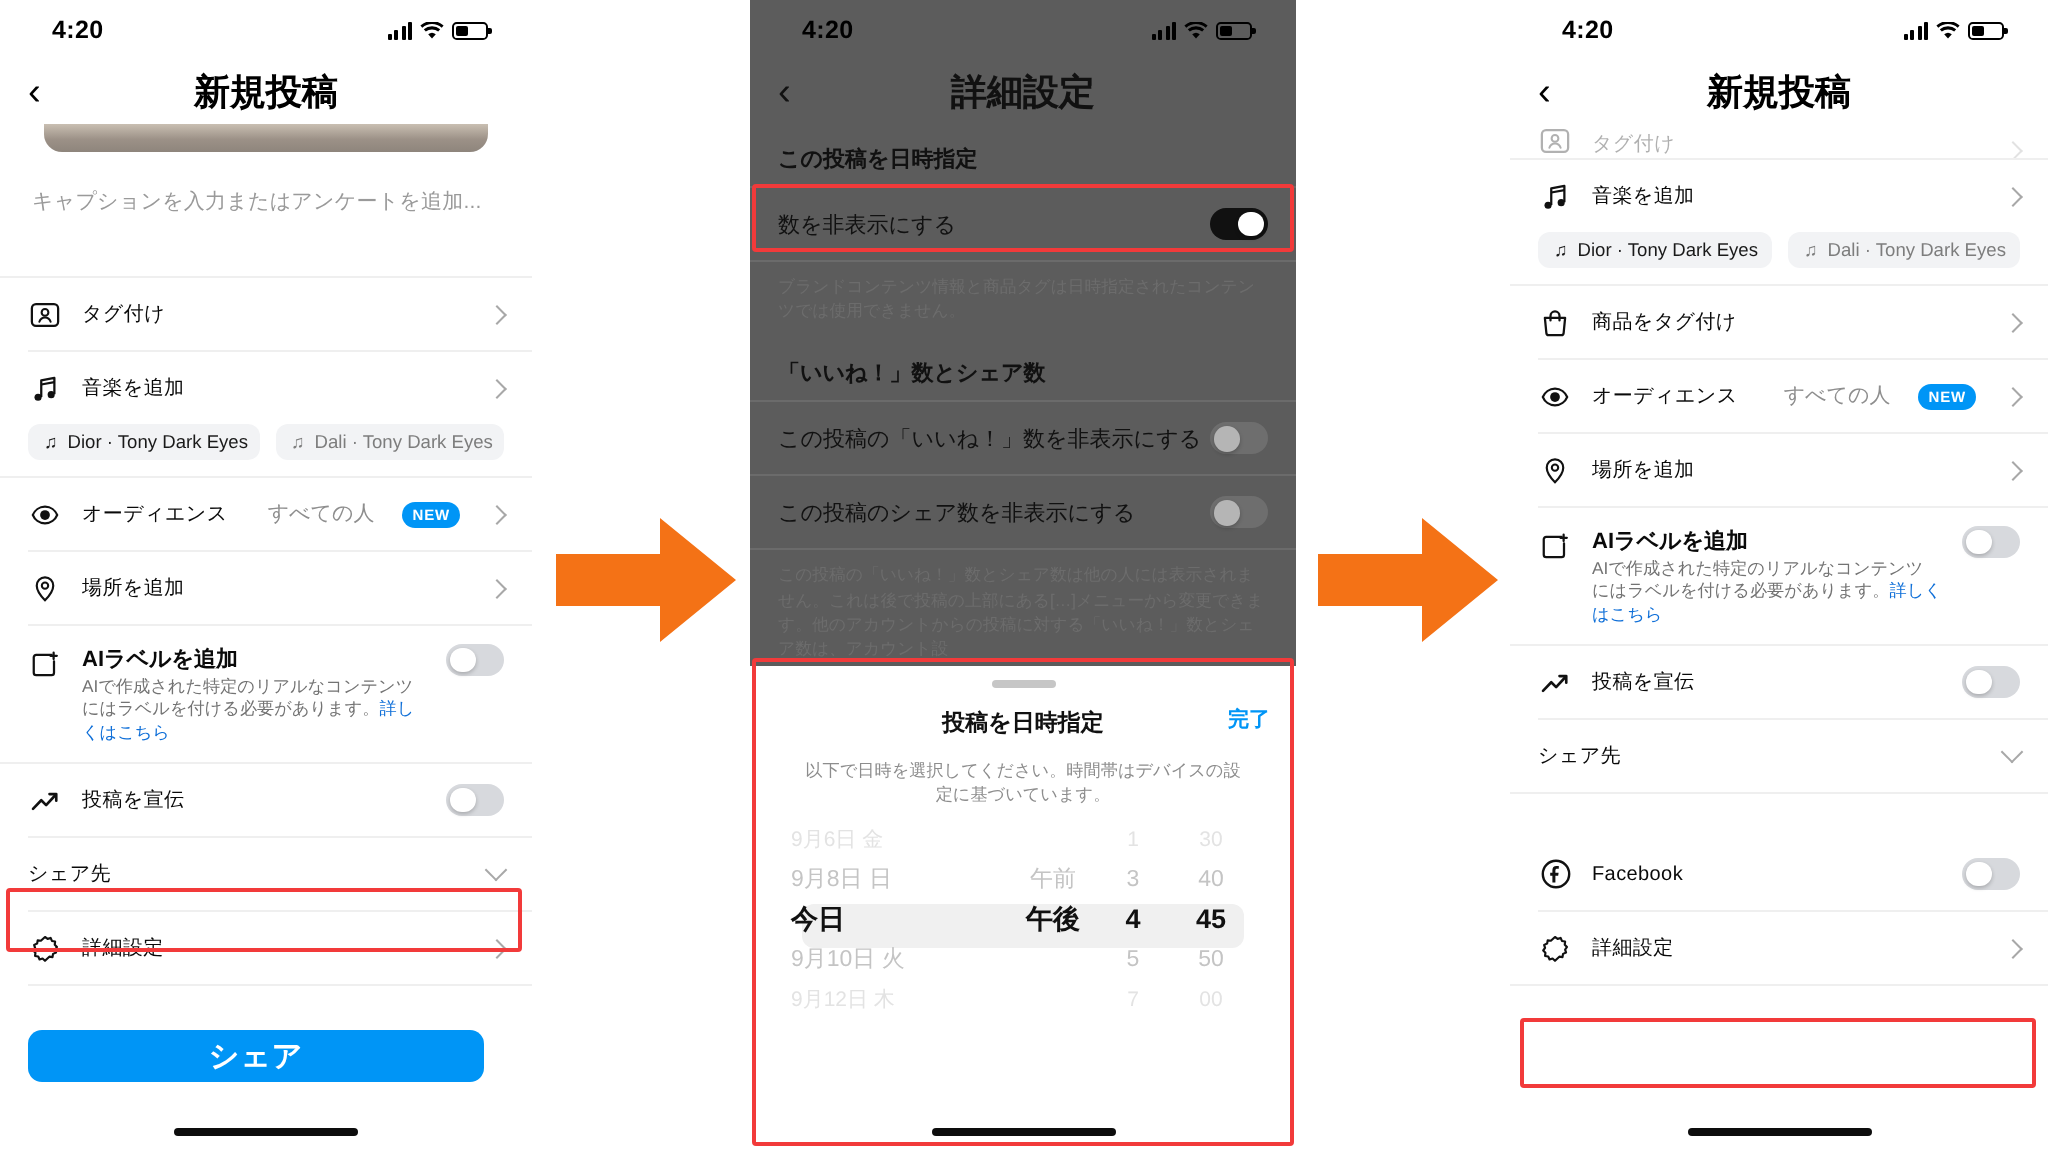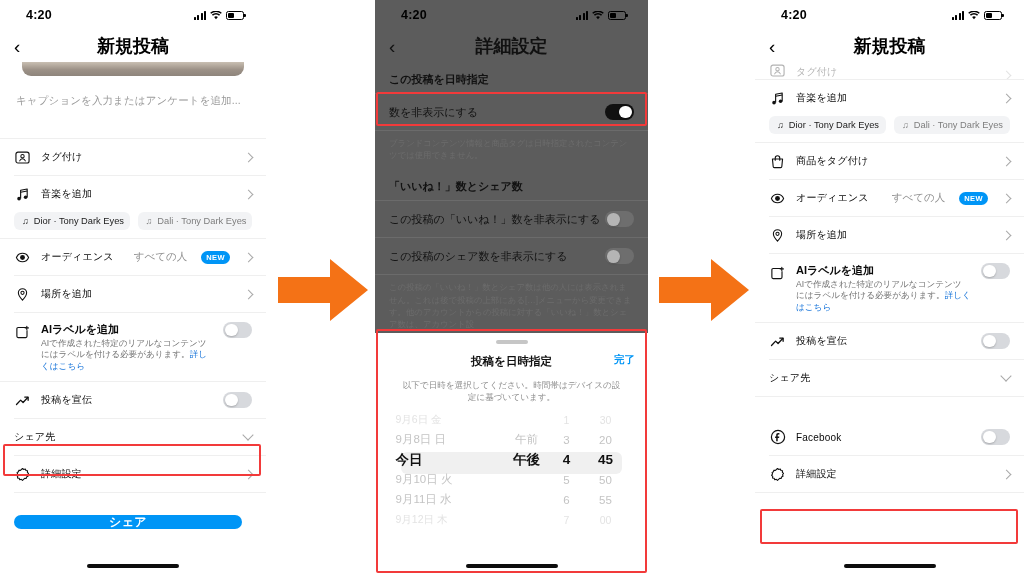--- a/index.html
+++ b/index.html
@@ -115,22 +115,22 @@
     position: relative; flex: 0 0 29px;
   }
   .toggle b { position:absolute; top:1.6px; left:1.8px; width:12.8px; height:12.8px;
     background:#fff; border-radius:50%; box-shadow:0 1px 2px rgba(0,0,0,.22); }
   .toggle.on { background:#111; }
   .toggle.on b { left: auto; right: 1.8px; }
   .toggle.dim { background:#6e6e6e; }
   .toggle.dim b { background:#b5b5b5; }
 
   .cta {
-    margin: 22px 24px 0 14px; height: 14px; border-radius: 7px;
-    background:#0095f6; color:#fff; font-size: 12px; font-weight: bold;
+    margin: 22px 24px 0 14px; height: 26px; border-radius: 7px;
+    background:#0095f6; color:#fff; font-size: 15px; font-weight: bold;
     display:flex; align-items:center; justify-content:center; letter-spacing:.4px;
   }
   .homebar {
     position:absolute; bottom: 8px; left: 50%; transform: translateX(-50%);
     width: 92px; height: 4px; background:#0d0d0d; border-radius: 3px;
   }
 
   
   .dim-area {
     position:absolute; top:0; left:0; right:0; height: 333px;
@@ -440,40 +440,34 @@
         <div class="pk-row faint">
           <span class="c-date">9月6日 金</span>
           <span class="c-ampm"></span>
           <span class="c-h">1</span>
           <span class="c-m">30</span>
         </div>
         <div class="pk-row">
           <span class="c-date">9月8日 日</span>
           <span class="c-ampm">午前</span>
           <span class="c-h">3</span>
-          <span class="c-m">20</span>
+          <span class="c-m">40</span>
         </div>
         <div class="pk-row sel">
           <span class="c-date">今日</span>
           <span class="c-ampm">午後</span>
           <span class="c-h">4</span>
           <span class="c-m">45</span>
         </div>
         <div class="pk-row">
           <span class="c-date">9月10日 火</span>
           <span class="c-ampm"></span>
           <span class="c-h">5</span>
           <span class="c-m">50</span>
         </div>
-        <div class="pk-row">
-          <span class="c-date">9月11日 水</span>
-          <span class="c-ampm"></span>
-          <span class="c-h">6</span>
-          <span class="c-m">55</span>
-        </div>
         <div class="pk-row faint">
           <span class="c-date">9月12日 木</span>
           <span class="c-ampm"></span>
           <span class="c-h">7</span>
           <span class="c-m">00</span>
         </div>
       </div>
 
       <div class="homebar"></div>
     </div>

